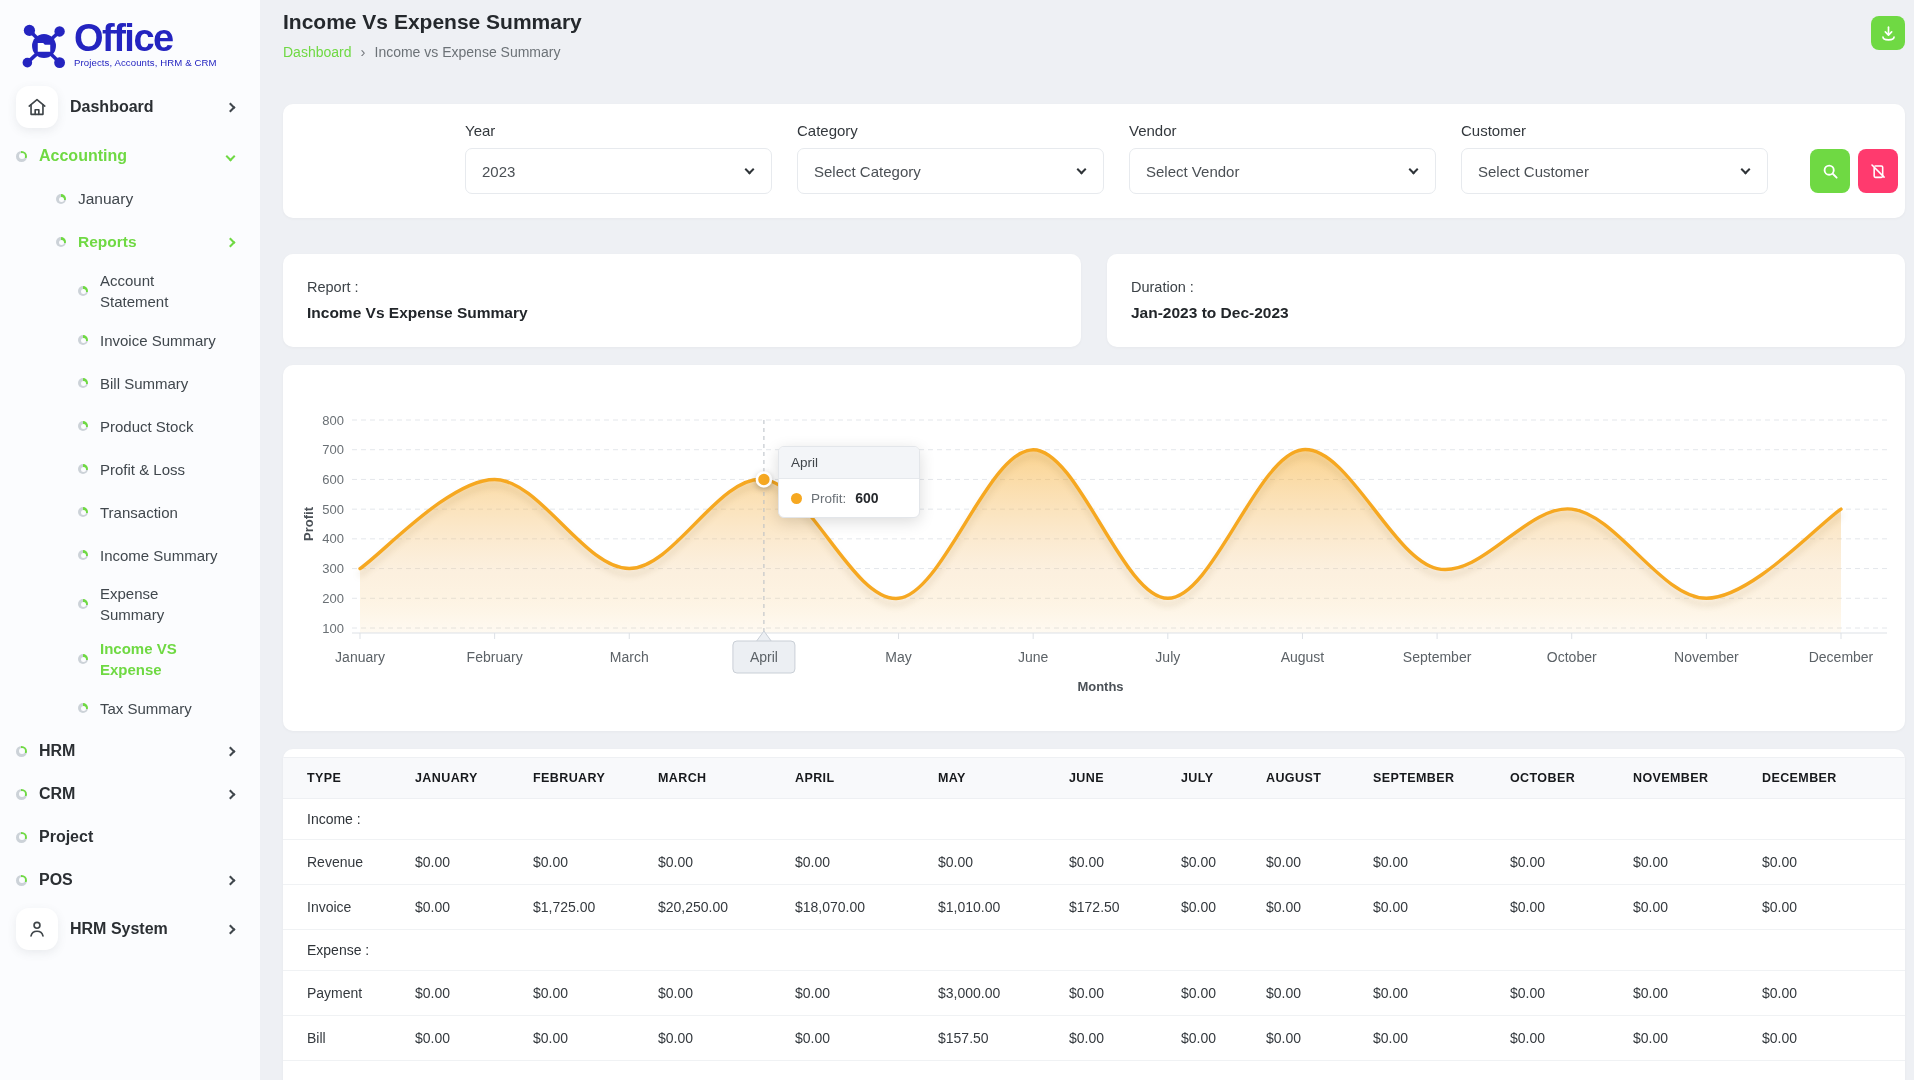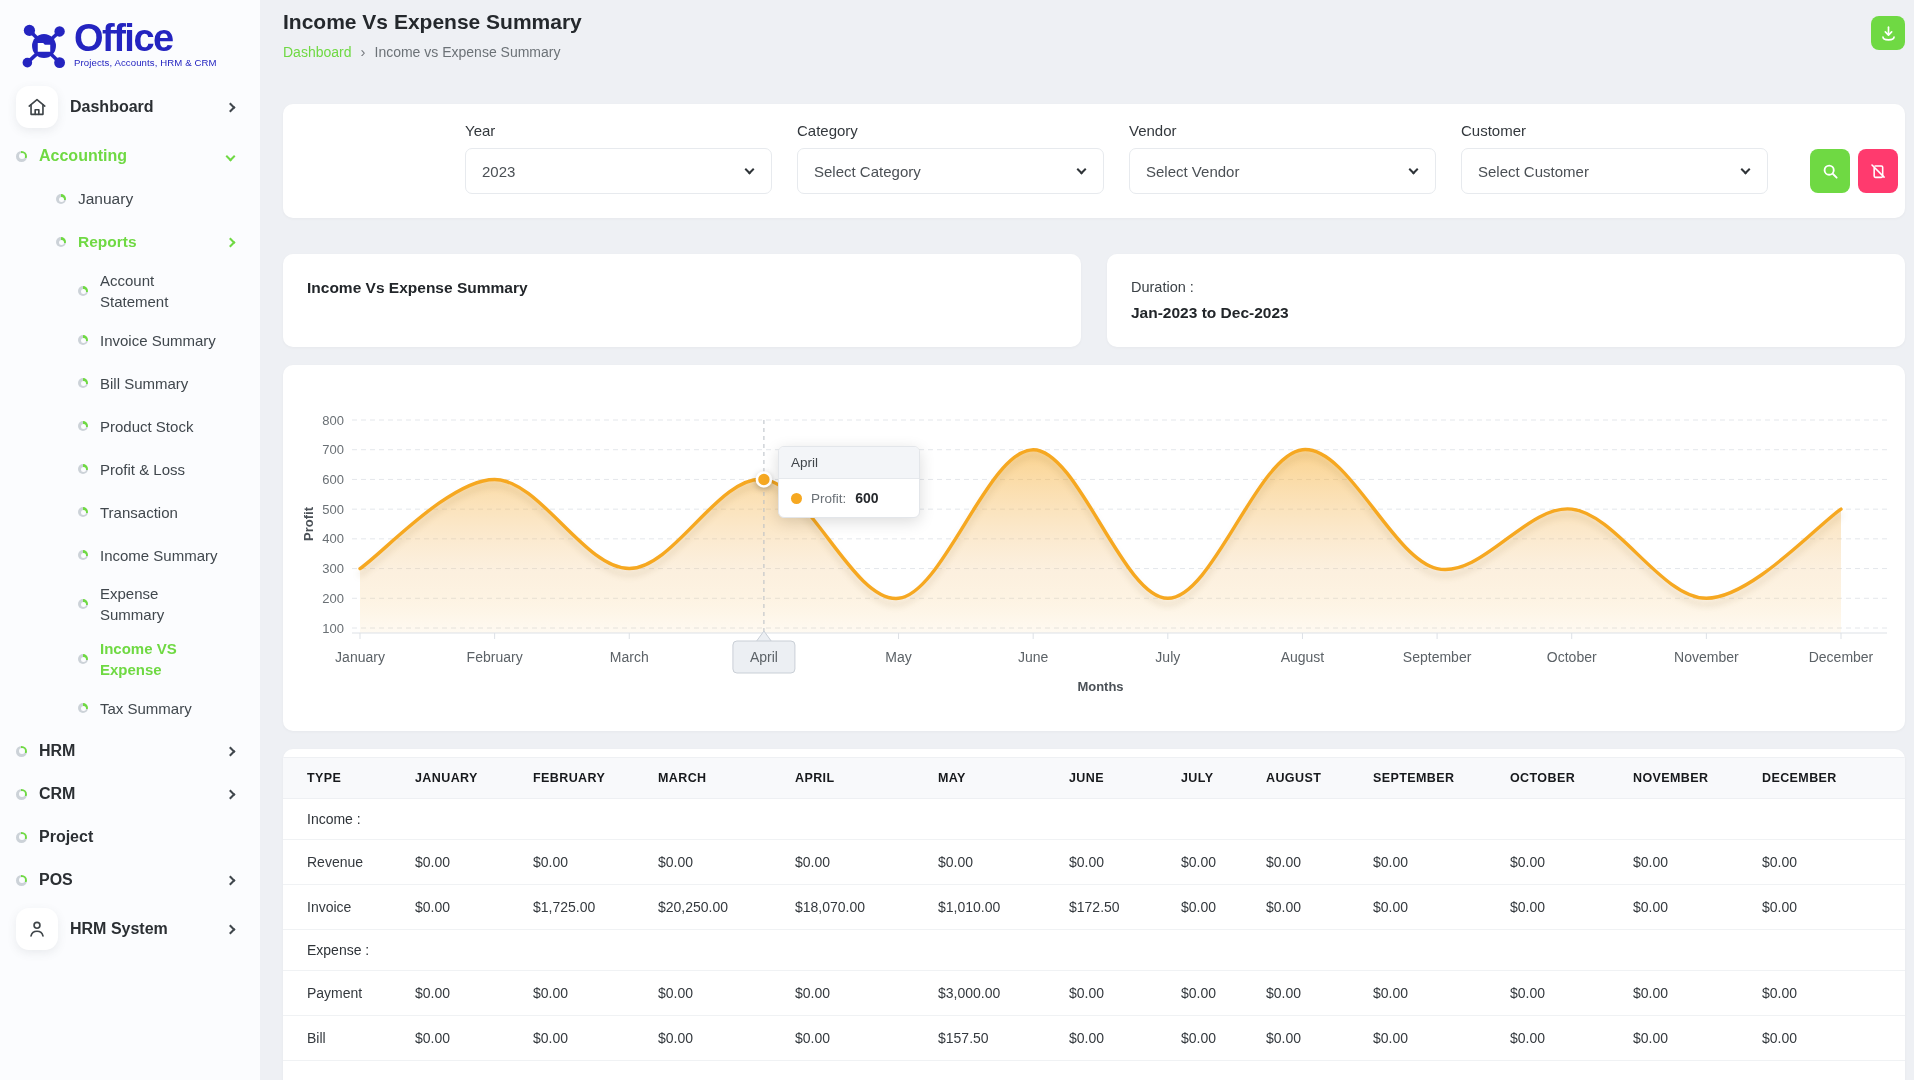--- a/index.html
+++ b/index.html
@@ -289,20 +289,21 @@
           <svg viewBox="0 0 24 24" fill="none" stroke="#fff" stroke-width="1.9" stroke-linecap="round" stroke-linejoin="round">
             <path d="M8.5 6H16a1.6 1.6 0 0 1 1.6 1.6V18a1.6 1.6 0 0 1-1.6 1.6H9A1.6 1.6 0 0 1 7.4 18V8.5"></path>
             <path d="M4.8 4.8l14.5 14.5"></path>
           </svg>
         </button>
       </div>
     </div>
 
     <div class="info-row">
       <div class="card info-card">
+        <div class="info-label">Report :</div>
         <div class="info-value">Income Vs Expense Summary</div>
       </div>
       <div class="card info-card">
         <div class="info-label">Duration :</div>
         <div class="info-value">Jan-2023 to Dec-2023</div>
       </div>
     </div>
 
     <div class="card chart-card">
       <div class="chart-wrap">

